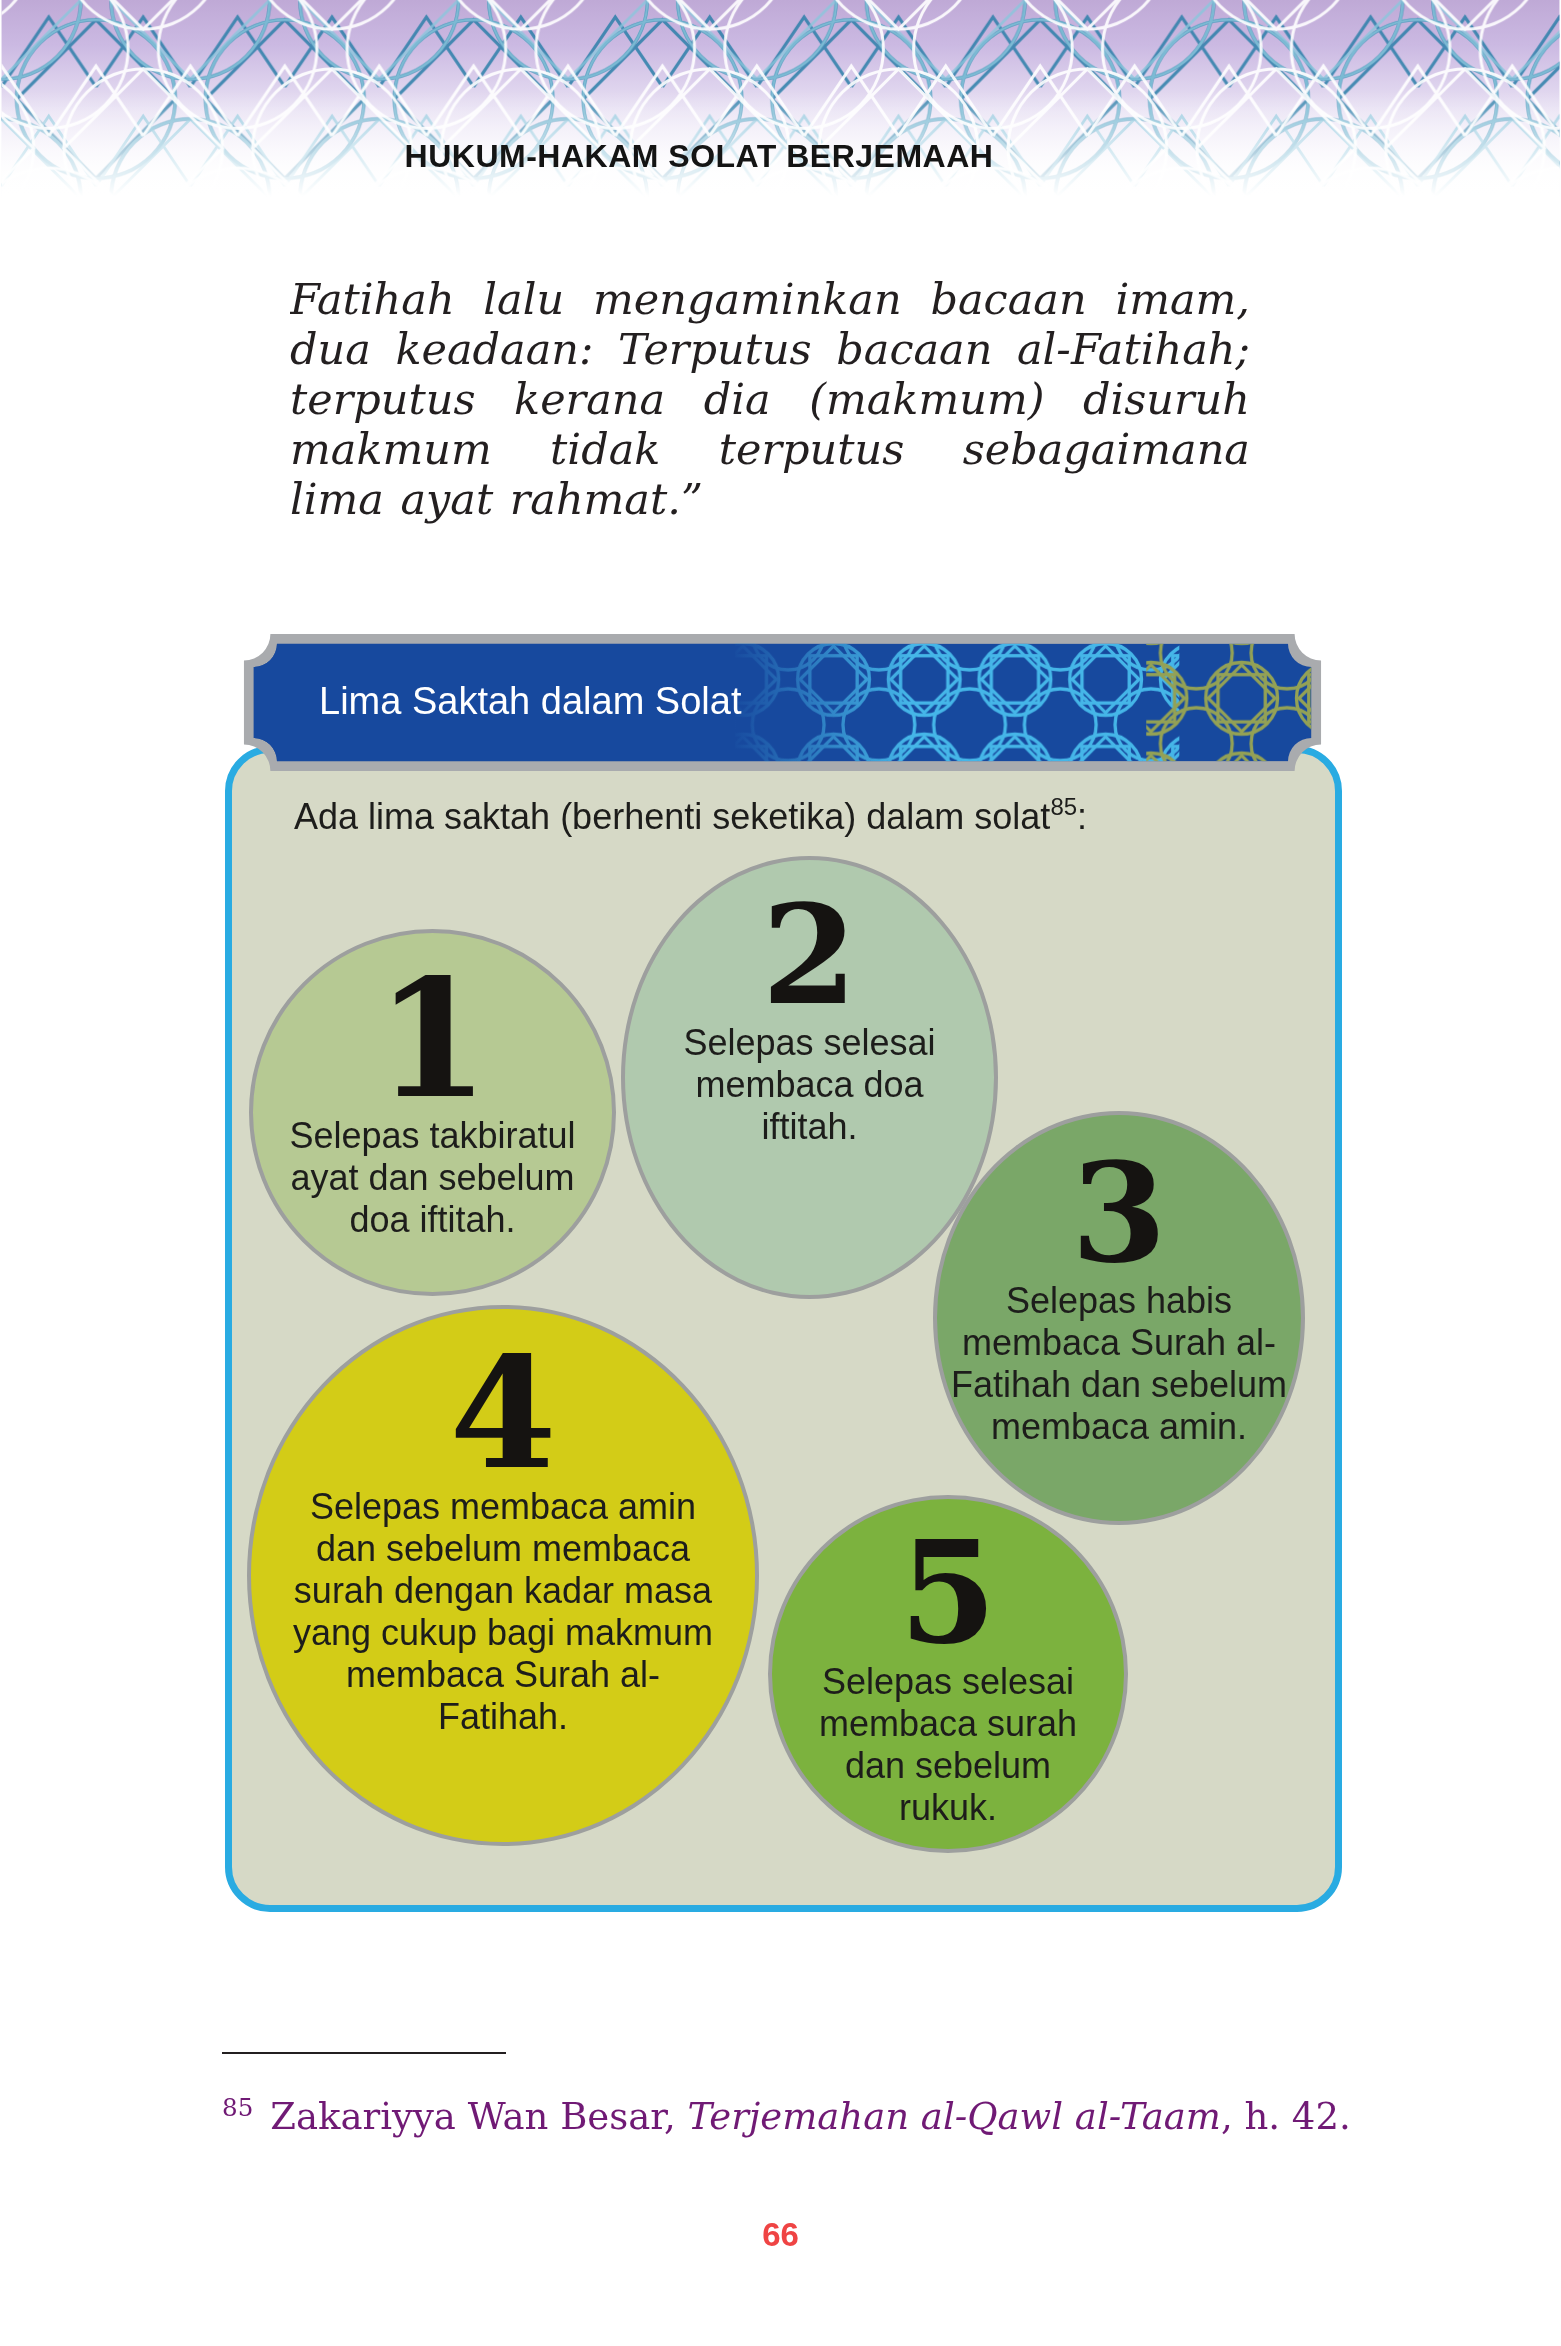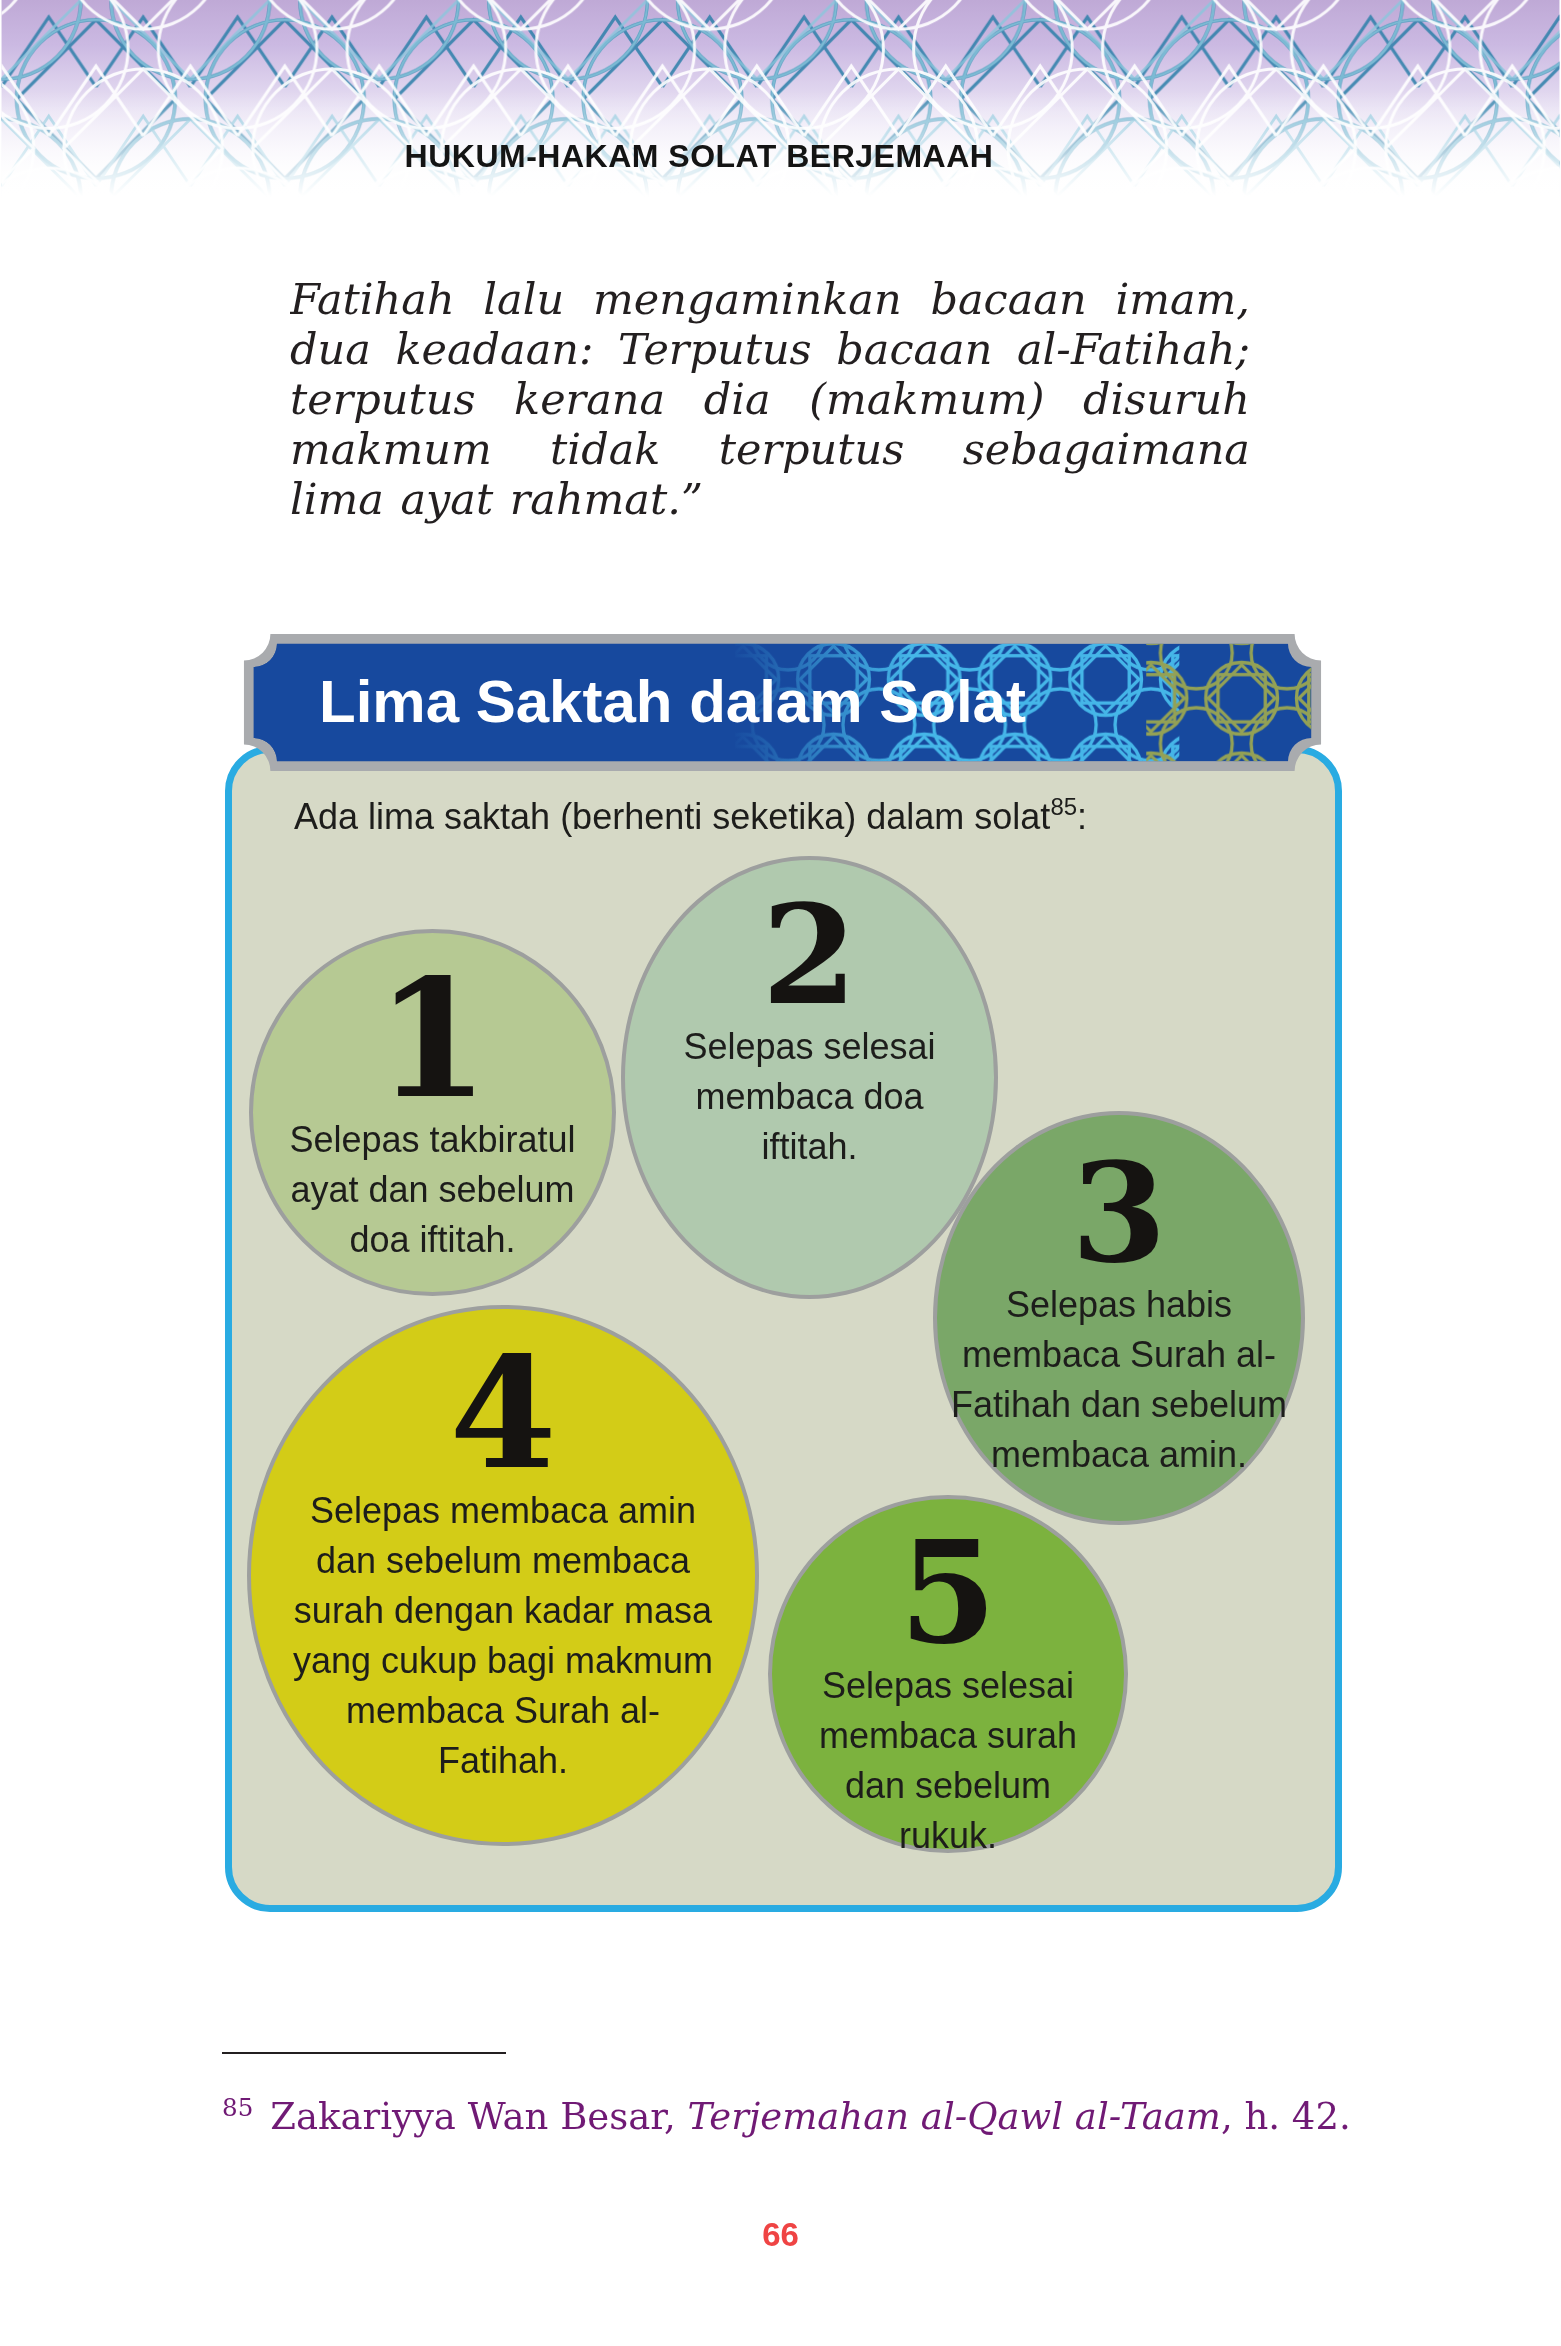--- a/index.html
+++ b/index.html
@@ -29,40 +29,40 @@
   .panel-box {
     position:absolute; left:225px; top:746px; width:1117px; height:1166px;
     box-sizing:border-box; border:7.6px solid var(--box-border);
     border-radius:45px; background:var(--box-bg);
   }
   
   .banner { position:absolute; left:243px; top:634px; width:1079px; height:137px; }
   .banner svg { display:block; }
   .banner-title {
     position:absolute; left:76px; top:0; height:137px; line-height:135px;
-    font-size:60px; font-weight:bold; color:#ffffff; white-space:nowrap;
+    font-size:38px; font-weight:normal; color:#ffffff; white-space:nowrap;
   }
   
   .intro {
     position:absolute; left:294px; top:793px; width:1022px;
     font-size:36px; color:var(--ink);
   }
   .intro .fnref { font-size:24px; vertical-align:14px; }
   
   .circle {
     position:absolute; box-sizing:border-box; border-radius:50%;
     border:4.7px solid var(--circle-border);
     display:flex; flex-direction:column; align-items:center;
     text-align:center; color:var(--ink);
   }
   .num {
     font-family:"DejaVu Serif", serif; font-weight:bold;
     line-height:0.78; margin-bottom:13.2px; color:#151311;
   }
-  .ctext { font-size:36px; line-height:50px; white-space:pre-line; width:100%; }
+  .ctext { font-size:36px; line-height:42px; white-space:pre-line; width:100%; }
   .c1 { left:249px; top:929px;  width:367px; height:367px; background:var(--circle1-bg); padding-top:42px; }
   .c1 .num { font-size:163px; }
   .c2 { left:621px; top:856px;  width:377px; height:443px; background:var(--circle2-bg); padding-top:42px; }
   .c2 .num { font-size:137px; }
   .c3 { left:933px; top:1111px; width:372px; height:414px; background:var(--circle3-bg); padding-top:45px; }
   .c3 .num { font-size:137px; }
   .c4 { left:247px; top:1305px; width:512px; height:541px; background:var(--circle4-bg); padding-top:44px; }
   .c4 .num { font-size:154px; }
   .c5 { left:768px; top:1495px; width:360px; height:358px; background:var(--circle5-bg); padding-top:40px; }
   .c5 .num { font-size:140px; }

